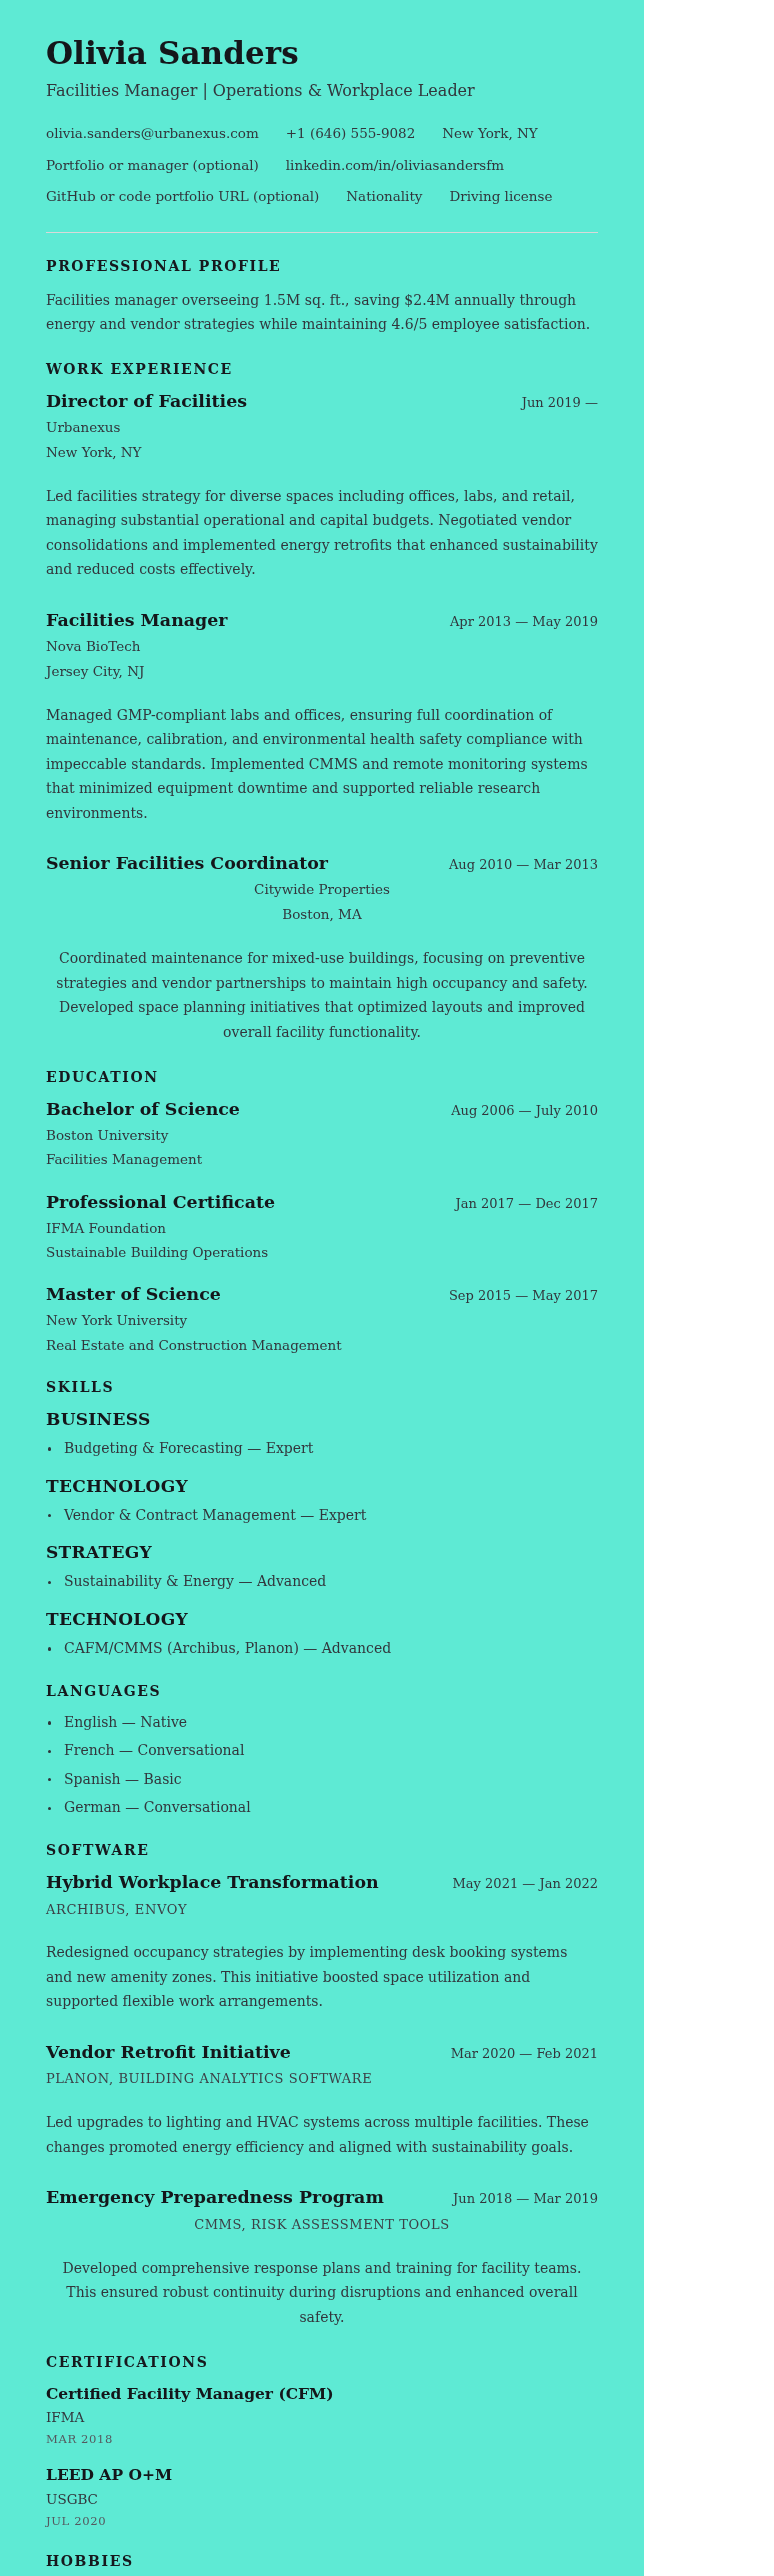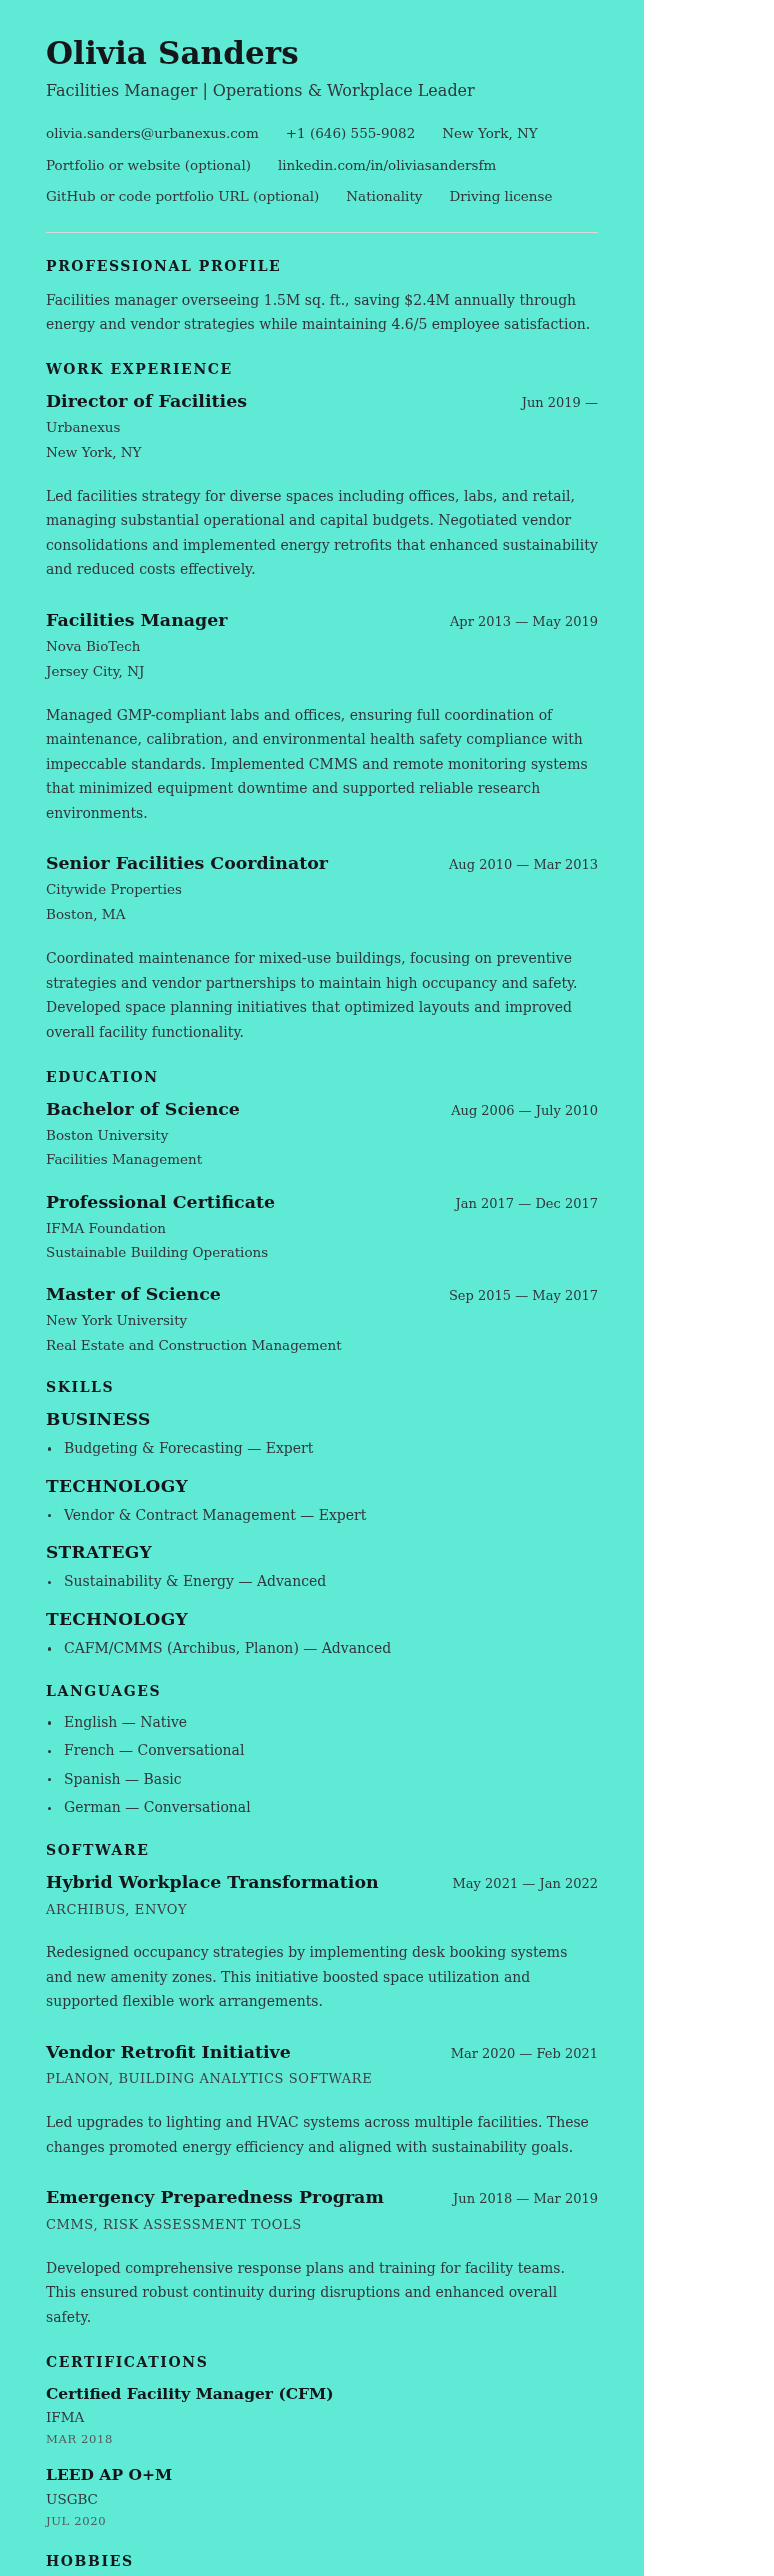--- a/index.html
+++ b/index.html
@@ -49,21 +49,21 @@
   .section-heading {
     font-size: 14px;
     font-weight: 700;
     letter-spacing: 1.6px;
     color: #16181d;
     margin: 0 0 14px 0;
   }
 
   
   .entry { margin-bottom: 28px; }
-  .entry:last-child { margin-bottom: 0; }
+  .entry:last-child { margin-bottom: 0; text-align: center; }
   .entry-head {
     display: flex;
     justify-content: space-between;
     align-items: baseline;
     margin-bottom: 5.2px;
     gap: 12px;
   }
   .entry-title {
     font-size: 17.4px;
     font-weight: 700;
@@ -165,21 +165,21 @@
   <header>
     <h1 class="name">Olivia Sanders</h1>
     <p class="headline">Facilities Manager | Operations &amp; Workplace Leader</p>
 
     <div class="contact-row">
       <span>olivia.sanders@urbanexus.com</span>
       <span>+1 (646) 555-9082</span>
       <span>New York, NY</span>
     </div>
     <div class="contact-row">
-      <span>Portfolio or website (optional)</span>
+      <span>Portfolio or manager (optional)</span>
       <span>linkedin.com/in/oliviasandersfm</span>
     </div>
     <div class="contact-row">
       <span>GitHub or code portfolio URL (optional)</span>
       <span>Nationality</span>
       <span>Driving license</span>
     </div>
     <hr class="divider">
   </header>
 

